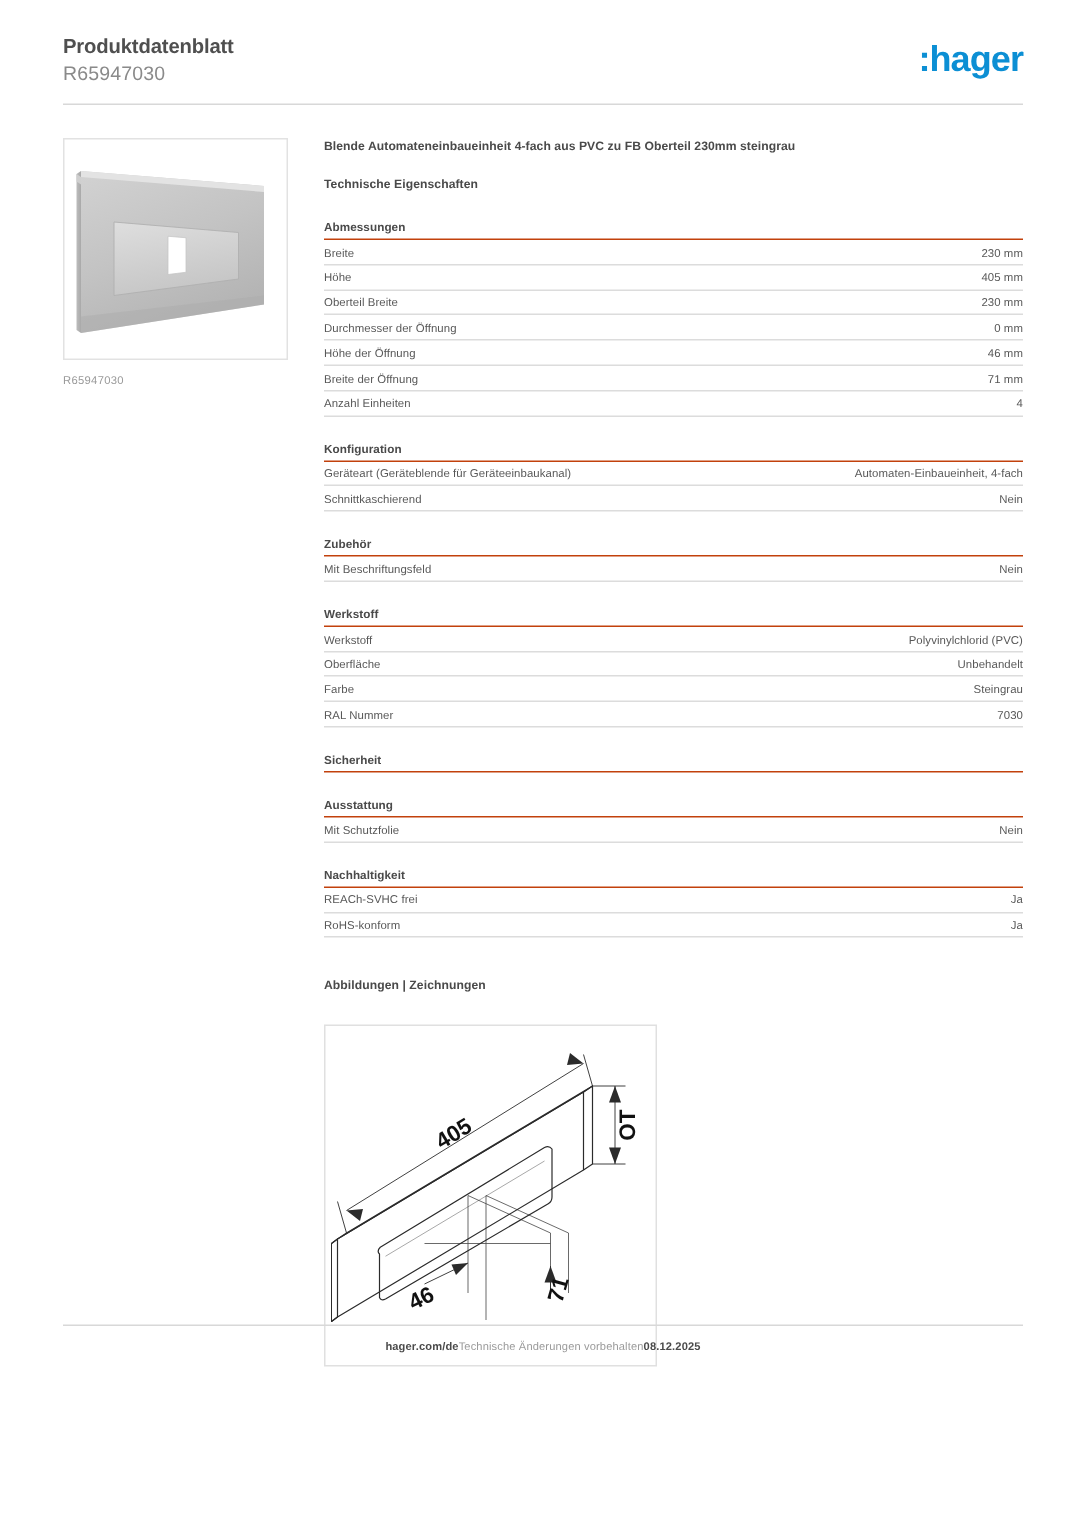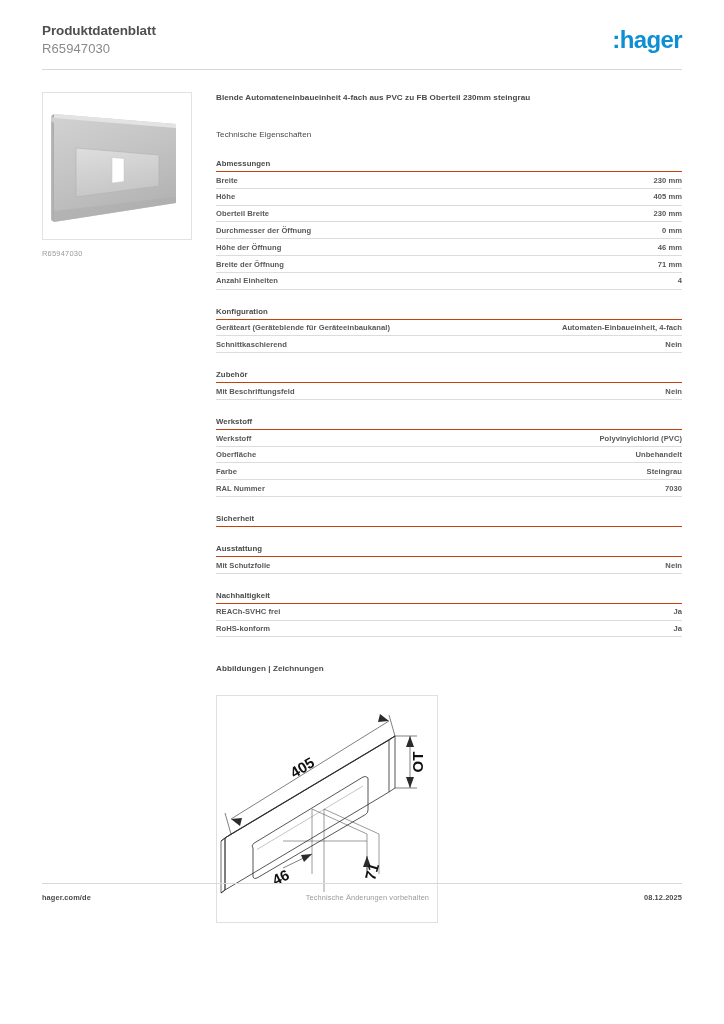--- a/index.html
+++ b/index.html
@@ -87,23 +87,23 @@
   
   .prod-desc {
     font-size: 8.1px;
     font-weight: bold;
     color: #4a4a4a;
     line-height: 1.4;
     letter-spacing: 0.05px;
   }
   .tech-head {
     font-size: 8.1px;
-    font-weight: normal;
-    color: #4a4a4a;
-    margin-top: 27px;
+    font-weight: bold;
+    color: #4a4a4a;
+    margin-top: 15px;
     letter-spacing: 0.05px;
   }
 
   .section { margin-top: 17px; }
   .section:first-of-type { margin-top: 20px; }
 
   .section-title {
     font-size: 7.8px;
     font-weight: bold;
     color: #4a4a4a;
@@ -114,21 +114,20 @@
 
   .spec-row {
     display: flex;
     align-items: center;
     justify-content: space-between;
     border-bottom: 1px solid #dcdcdc;
     padding: 3.6px 0 3.2px 0;
     font-size: 7.6px;
     color: #585858;
     letter-spacing: 0.05px;
-    font-weight: bold;
   }
   .spec-label { text-align: left; padding-right: 10px; }
   .spec-value { text-align: right; white-space: nowrap; }
 
   
   .draw-head {
     font-size: 8.1px;
     font-weight: bold;
     color: #4a4a4a;
     margin-top: 27px;
@@ -146,21 +145,21 @@
   .footer {
     position: absolute;
     left: 42px;
     right: 42px;
     bottom: 18px;
   }
   .footer-rule { height: 1px; background: #d8d8d8; }
   .footer-row {
     display: flex;
     align-items: baseline;
-    justify-content: space-between;
+    justify-content: center;
     padding-top: 9px;
     font-size: 7.4px;
     letter-spacing: 0.1px;
   }
   .footer-left { font-weight: bold; color: #4a4a4a; }
   .footer-center { color: #9a9a9a; font-weight: normal; }
   .footer-right { font-weight: bold; color: #4a4a4a; }
 </style>
 </head>
 <body>

